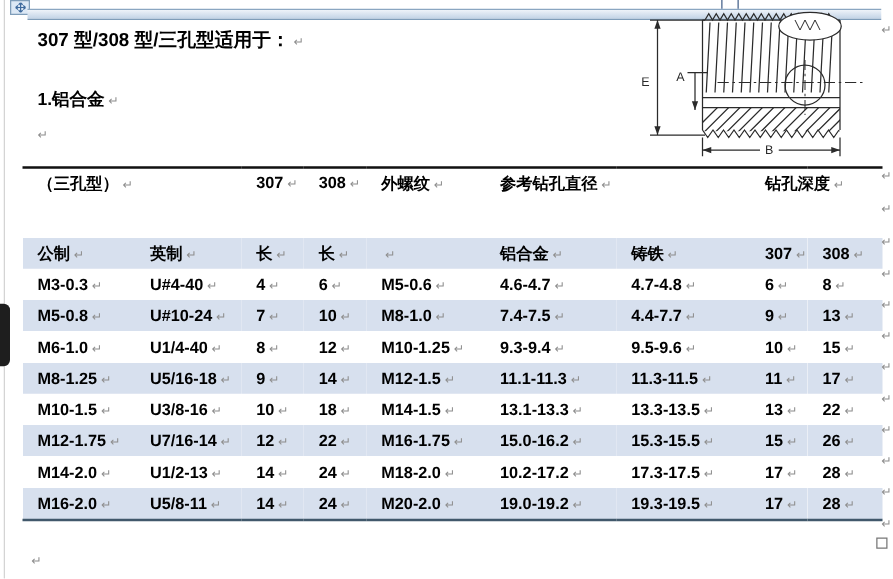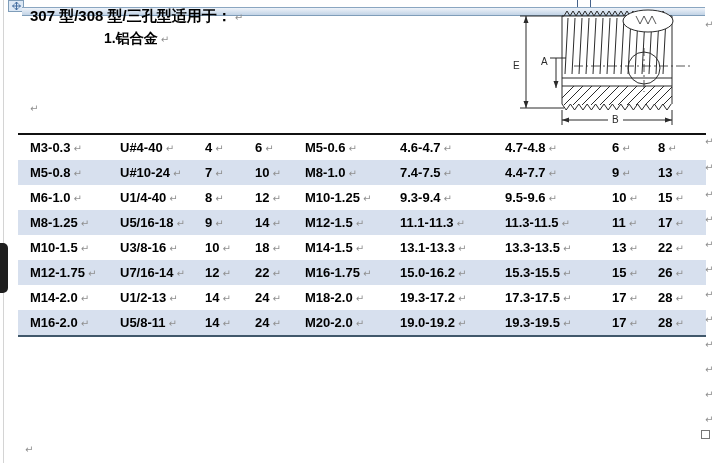--- a/index.html
+++ b/index.html
@@ -10,23 +10,23 @@
   .left-thumb{position:absolute;left:-4px;top:243px;width:12px;height:50px;background:#1e1e1e;
               border-radius:5px;}
   
   .top-bar{position:absolute;left:22px;top:7px;width:683px;height:7px;
            background:linear-gradient(#eef3f9,#c2d3e6);
            border-top:1px solid #8aa6c1;border-bottom:1px solid #7f9db9;}
   .tick{position:absolute;top:0;width:1px;height:7px;background:#44618a;}
   .move-handle{position:absolute;left:8px;top:0;width:14px;height:10px;background:#dce8f5;
                border:1px solid #7f9db9;display:flex;align-items:center;justify-content:center;}
   
-  .intro{position:absolute;left:30px;top:4px;font-weight:700;text-align:center;}
+  .intro{position:absolute;left:30px;top:21px;font-weight:700;}
   .intro .t{font-size:15px;line-height:23px;height:23px;}
-  .intro .li{font-size:14px;line-height:23px;height:23px;}
+  .intro .li{font-size:14px;line-height:23px;height:23px;margin-top:24px;}
   
   .pm::after{content:attr(data-pm);color:#8f8f8f;font-size:10px;font-weight:400;margin-left:3px;}
   .mark-abs{position:absolute;color:#8f8f8f;font-size:10px;line-height:10px;}
   
   .diagram{position:absolute;left:508px;top:8px;}
   
   .tbl-wrap{position:absolute;left:18px;top:133px;}
   table{border-collapse:collapse;table-layout:fixed;width:688px;
         border-top:2px solid #111;border-bottom:2px solid #41586b;}
   td{padding:0 0 0 12px;font-size:13px;font-weight:700;white-space:nowrap;overflow:hidden;
@@ -113,20 +113,39 @@
           <col style="width:85px">
           <col style="width:50px">
           <col style="width:50px">
         <col style="width:95px">
           <col style="width:105px">
           <col style="width:107px">
           <col style="width:46px">
           <col style="width:60px">
       </colgroup>
       <tbody>
+        <tr class="hdr1">
+          <td colspan="2" class="pm" data-pm="↵"><span>（三孔型）</span></td>
+          <td class="pm" data-pm="↵"><span>307</span></td>
+          <td class="pm" data-pm="↵"><span>308</span></td>
+          <td class="pm" data-pm="↵"><span>外螺纹</span></td>
+          <td colspan="2" class="pm" data-pm="↵"><span>参考钻孔直径</span></td>
+          <td colspan="2" class="pm" data-pm="↵"><span>钻孔深度</span></td>
+        </tr>
+        <tr class="blue">
+          <td class="pm" data-pm="↵"><span>公制</span></td>
+          <td class="pm" data-pm="↵"><span>英制</span></td>
+          <td class="pm" data-pm="↵"><span>长</span></td>
+          <td class="pm" data-pm="↵"><span>长</span></td>
+          <td class="pm" data-pm="↵"></td>
+          <td class="pm" data-pm="↵"><span>铝合金</span></td>
+          <td class="pm" data-pm="↵"><span>铸铁</span></td>
+          <td class="pm" data-pm="↵"><span>307</span></td>
+          <td class="pm" data-pm="↵"><span>308</span></td>
+        </tr>
         <tr>
           <td class="pm" data-pm="↵"><span>M3-0.3</span></td>
           <td class="pm" data-pm="↵"><span>U#4-40</span></td>
           <td class="pm" data-pm="↵"><span>4</span></td>
           <td class="pm" data-pm="↵"><span>6</span></td>
           <td class="pm" data-pm="↵"><span>M5-0.6</span></td>
           <td class="pm" data-pm="↵"><span>4.6-4.7</span></td>
           <td class="pm" data-pm="↵"><span>4.7-4.8</span></td>
           <td class="pm" data-pm="↵"><span>6</span></td>
           <td class="pm" data-pm="↵"><span>8</span></td>
@@ -185,21 +204,21 @@
           <td class="pm" data-pm="↵"><span>15.3-15.5</span></td>
           <td class="pm" data-pm="↵"><span>15</span></td>
           <td class="pm" data-pm="↵"><span>26</span></td>
         </tr>
         <tr>
           <td class="pm" data-pm="↵"><span>M14-2.0</span></td>
           <td class="pm" data-pm="↵"><span>U1/2-13</span></td>
           <td class="pm" data-pm="↵"><span>14</span></td>
           <td class="pm" data-pm="↵"><span>24</span></td>
           <td class="pm" data-pm="↵"><span>M18-2.0</span></td>
-          <td class="pm" data-pm="↵"><span>19.3-17.2</span></td>
+          <td class="pm" data-pm="↵"><span>10.2-17.2</span></td>
           <td class="pm" data-pm="↵"><span>17.3-17.5</span></td>
           <td class="pm" data-pm="↵"><span>17</span></td>
           <td class="pm" data-pm="↵"><span>28</span></td>
         </tr>
         <tr>
           <td class="pm" data-pm="↵"><span>M16-2.0</span></td>
           <td class="pm" data-pm="↵"><span>U5/8-11</span></td>
           <td class="pm" data-pm="↵"><span>14</span></td>
           <td class="pm" data-pm="↵"><span>24</span></td>
           <td class="pm" data-pm="↵"><span>M20-2.0</span></td>

